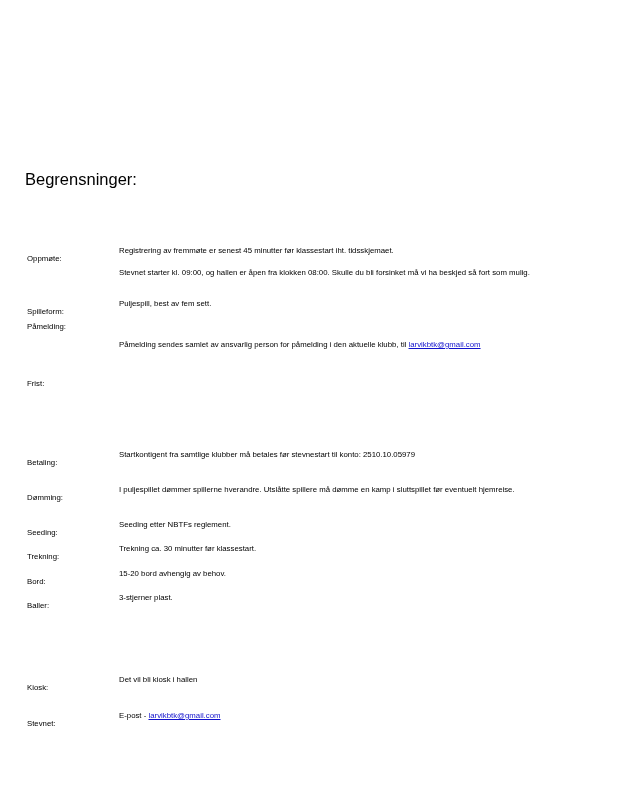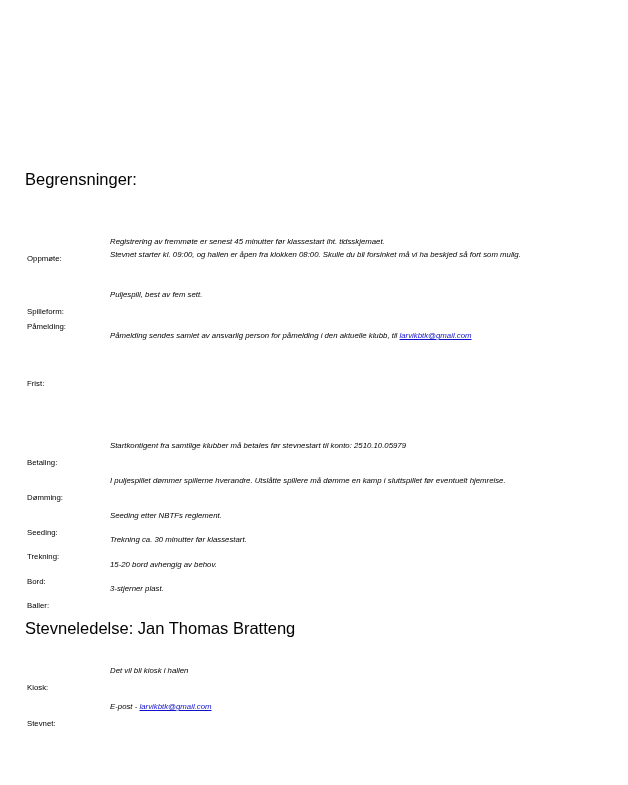--- a/index.html
+++ b/index.html
@@ -84,22 +84,21 @@
   .row-body {
     position: absolute;
     left: 110px;
     top: 0;
     width: 465px;
     font-size: 7.8px;
     line-height: 12.5px;
     color: #000;
   }
   .row-body p {
-    margin: 0;
-    font-style: italic;
+    margin: 9px;
   }
   .row-body p.gap {
     margin-top: 12.5px;
   }
   .row-label.shifted { top: -9px; }
 
   a.maillink {
     color: #1111cc;
     text-decoration: underline;
   }
@@ -180,21 +179,20 @@
 
     <div class="row" style="top:583px;">
       <div class="row-label">Baller:</div>
       <div class="row-body">
         <p>3-stjerner plast.</p>
       </div>
     </div>
 
   </div>
 
-  <div class="section-heading" id="stevneledelse-heading">Stevneledelse: Jan Thomas Bratteng</div>
 
   <div class="rows">
 
     <div class="row" style="top:665px;">
       <div class="row-label">Kiosk:</div>
       <div class="row-body">
         <p>Det vil bli kiosk i hallen</p>
       </div>
     </div>
 

